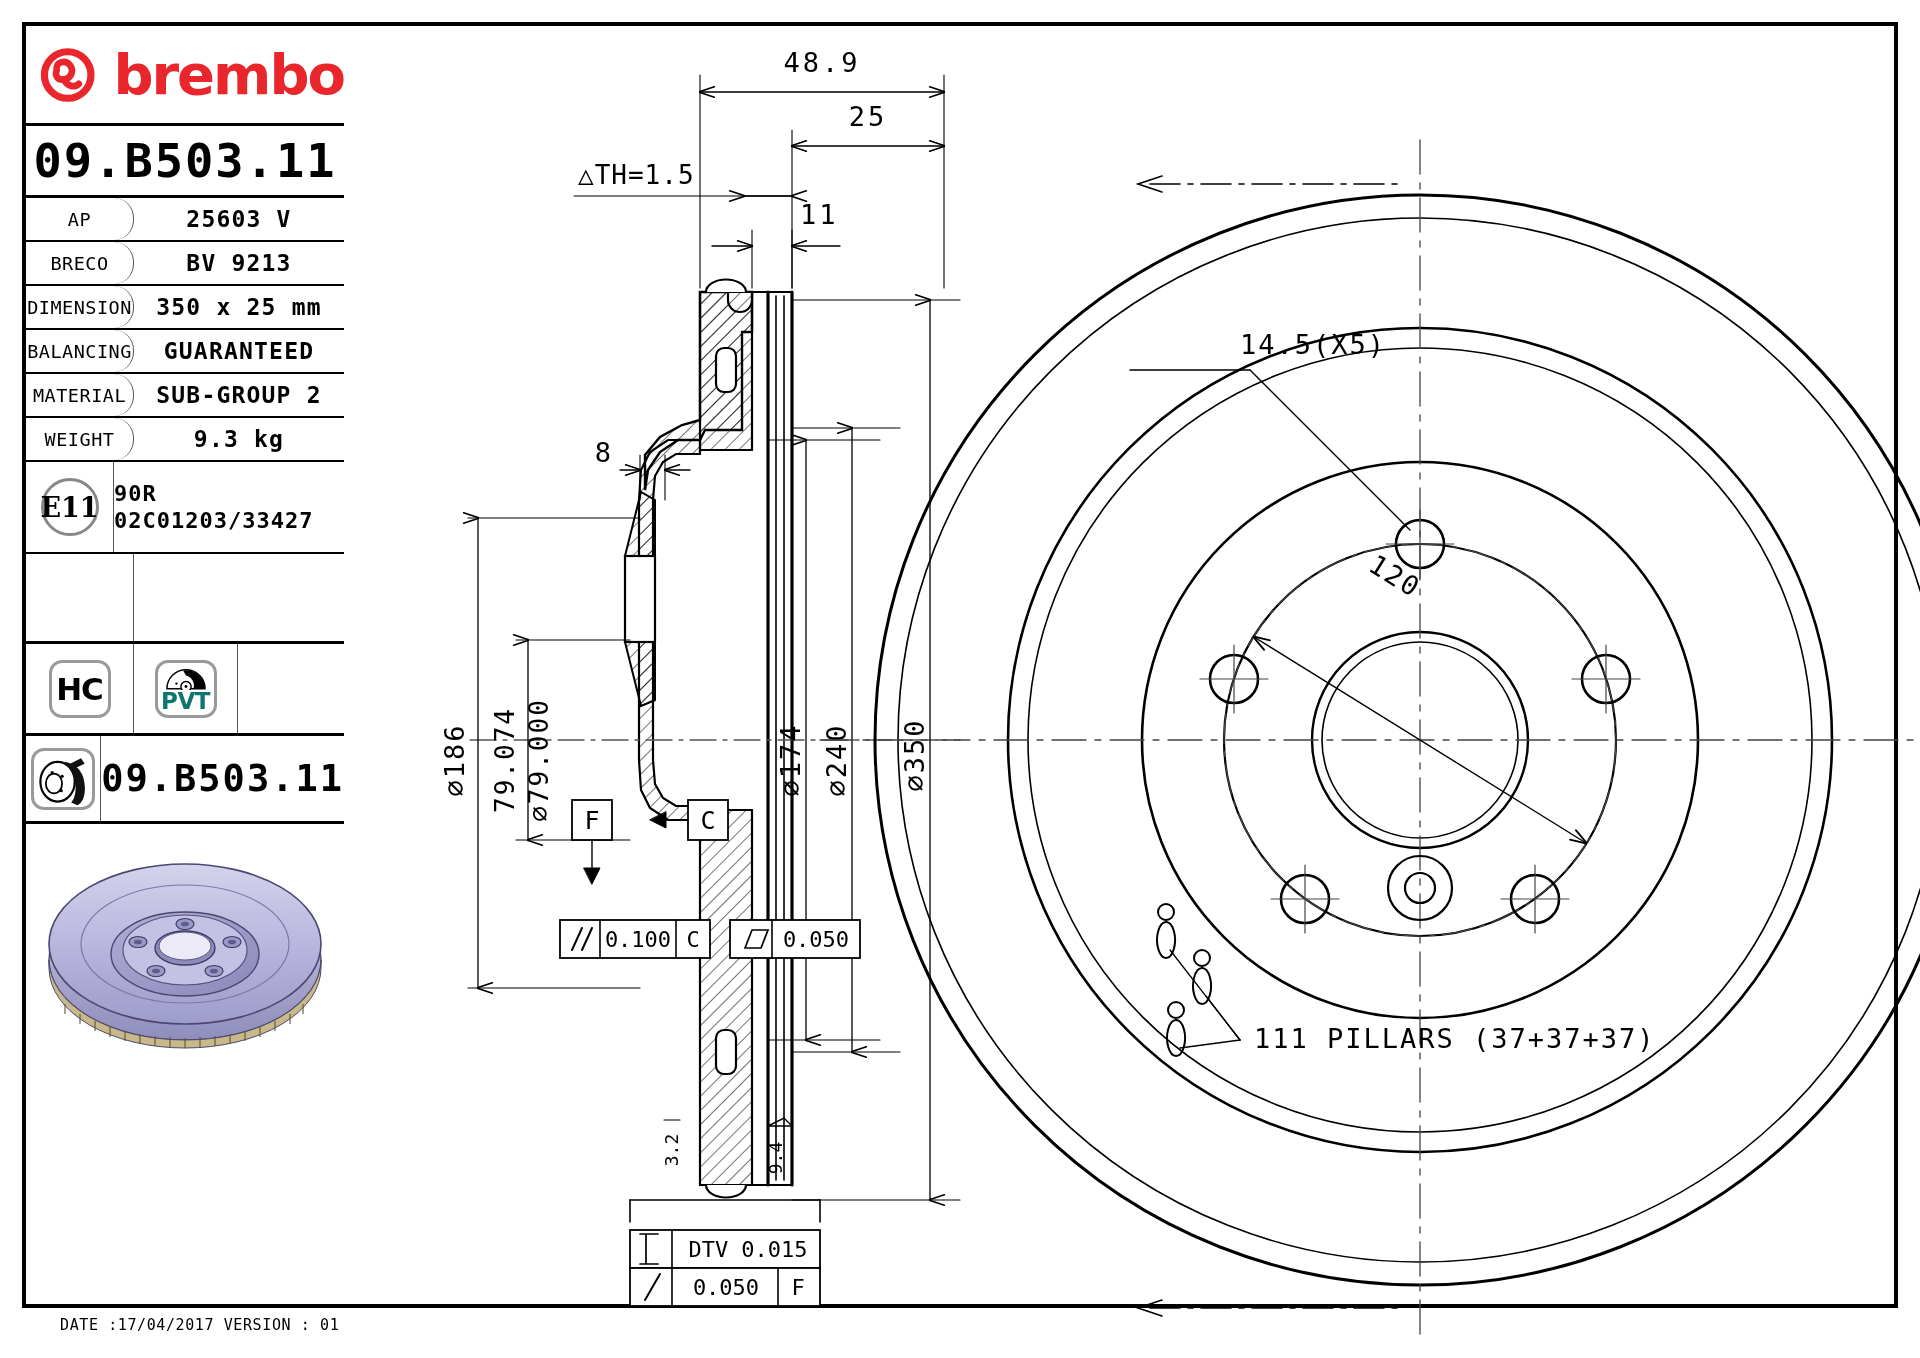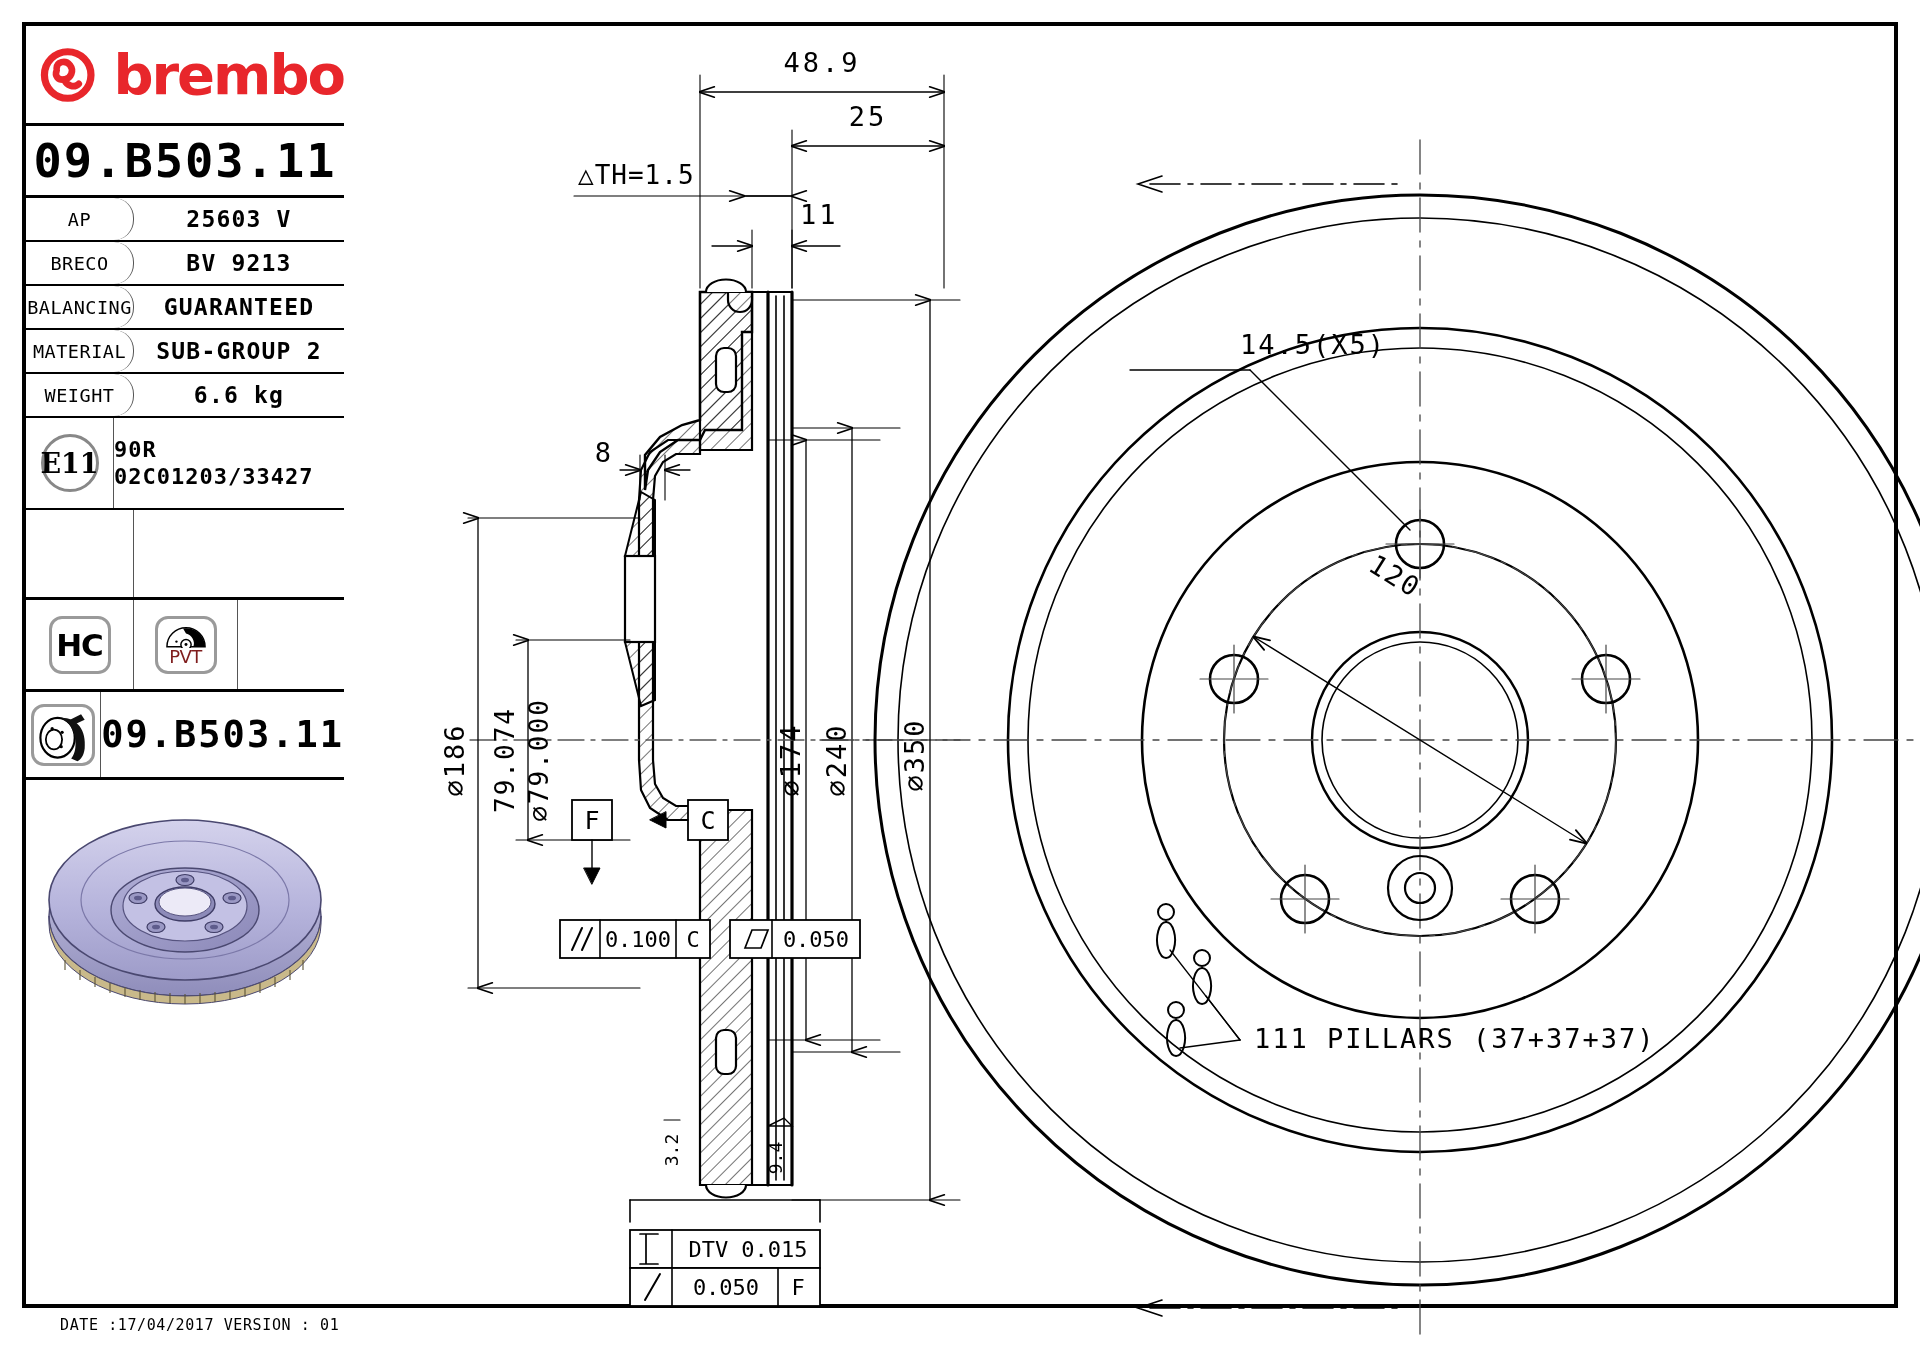--- a/index.html
+++ b/index.html
@@ -80,21 +80,21 @@
   .badge-cell.mid { width: 104px; }
   .hc-badge {
     width: 62px; height: 58px; border: 3px solid #9a9a9a; border-radius: 13px;
     display: flex; align-items: center; justify-content: center;
     font-family: "DejaVu Sans", sans-serif; font-weight: 700; font-size: 31px; color: #000; letter-spacing: -1px;
   }
   .pvt-badge {
     width: 62px; height: 58px; border: 3px solid #9a9a9a; border-radius: 13px;
     display: flex; flex-direction: column; align-items: center; justify-content: center; gap: 0;
   }
-  .pvt-text { font-family: "DejaVu Sans", sans-serif; font-weight: 400; font-size: 18px; color: #7f1d1d; letter-spacing: -0.5px; margin-top: -2px;}
+  .pvt-text { font-family: "DejaVu Sans", sans-serif; font-weight: 700; font-size: 23px; color: #0f766e; letter-spacing: -0.5px; margin-top: -2px;}
 
   .disc-row { height: 88px; border-bottom: 3px solid #000; display: flex; }
   .disc-icon-cell { width: 108px; border-right: 1.6px solid #555; display: flex; align-items: center; justify-content: center; }
   .disc-badge { width: 64px; height: 62px; border: 3px solid #9a9a9a; border-radius: 13px; overflow: hidden; position: relative; }
   .partno-row2 { flex: 1; display: flex; align-items: center; justify-content: center; font-size: 37px; font-weight: 700; letter-spacing: 2px; }
 
   .photo-row { height: 240px; display: flex; align-items: center; justify-content: center; }
 
   .datebar {
     position: absolute;
@@ -141,30 +141,34 @@
 
     <div class="row">
       <div class="cell c-label">AP</div>
       <div class="cell c-value">25603 V</div>
     </div>
     <div class="row">
       <div class="cell c-label">BRECO</div>
       <div class="cell c-value">BV 9213</div>
     </div>
     <div class="row">
+      <div class="cell c-label">DIMENSION</div>
+      <div class="cell c-value">350 x 25 mm</div>
+    </div>
+    <div class="row">
       <div class="cell c-label">BALANCING</div>
       <div class="cell c-value">GUARANTEED</div>
     </div>
     <div class="row">
       <div class="cell c-label">MATERIAL</div>
       <div class="cell c-value">SUB-GROUP 2</div>
     </div>
     <div class="row">
       <div class="cell c-label">WEIGHT</div>
-      <div class="cell c-value">6.6 kg</div>
+      <div class="cell c-value">9.3 kg</div>
     </div>
 
     <div class="e11-row">
       <div class="e11-left">
         <div class="e11-circle">E11</div>
       </div>
       <div class="e11-right">
         <span>90R</span>
         <span>02C01203/33427</span>
       </div>

